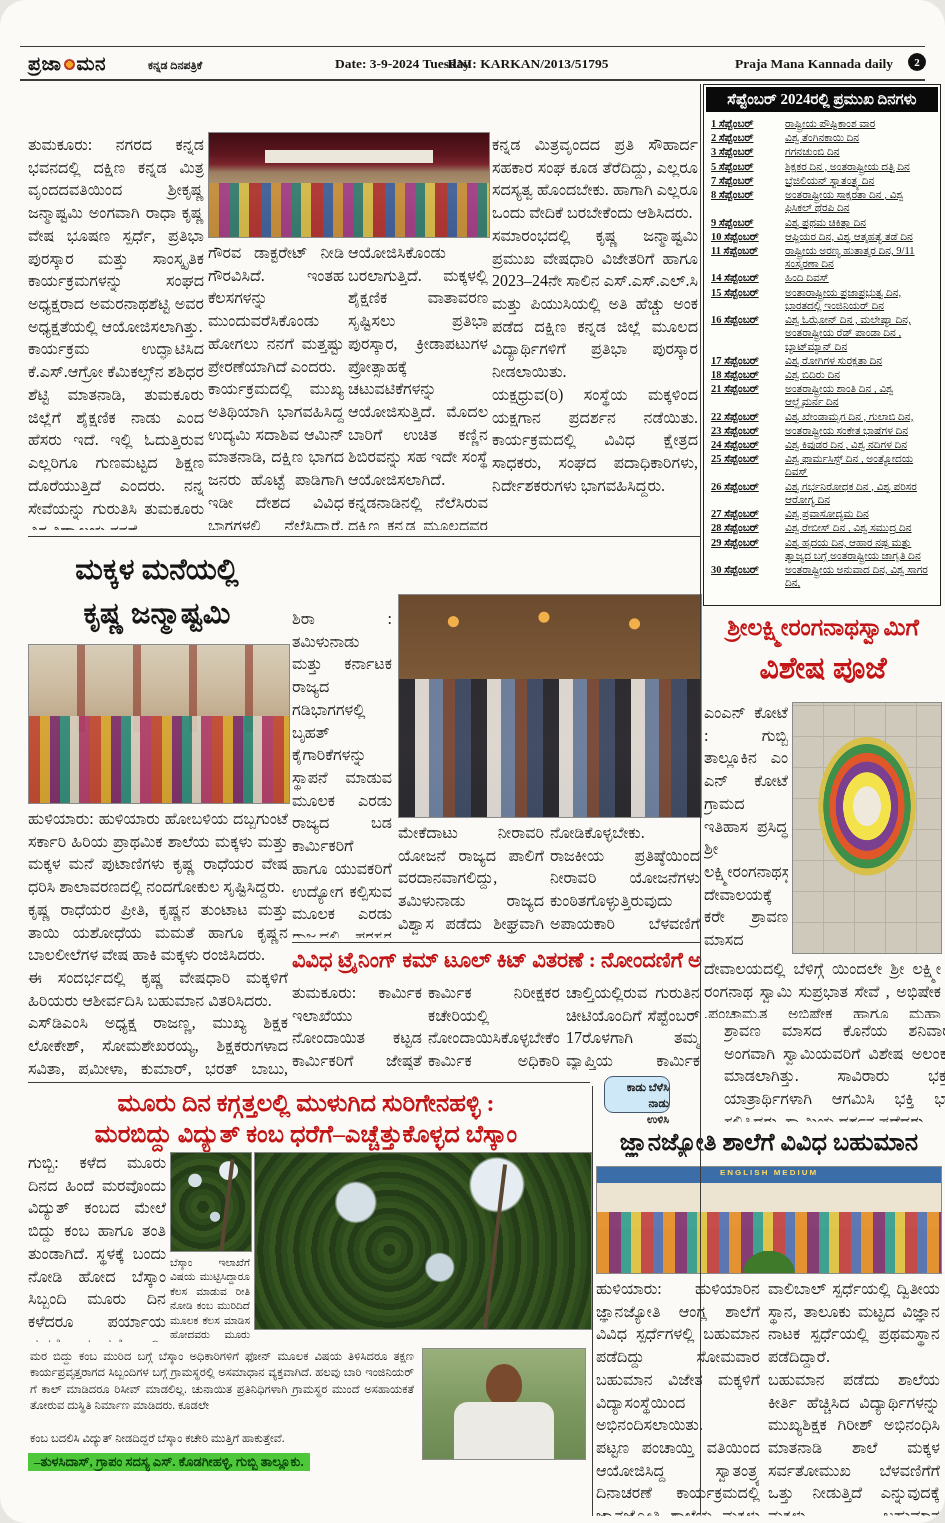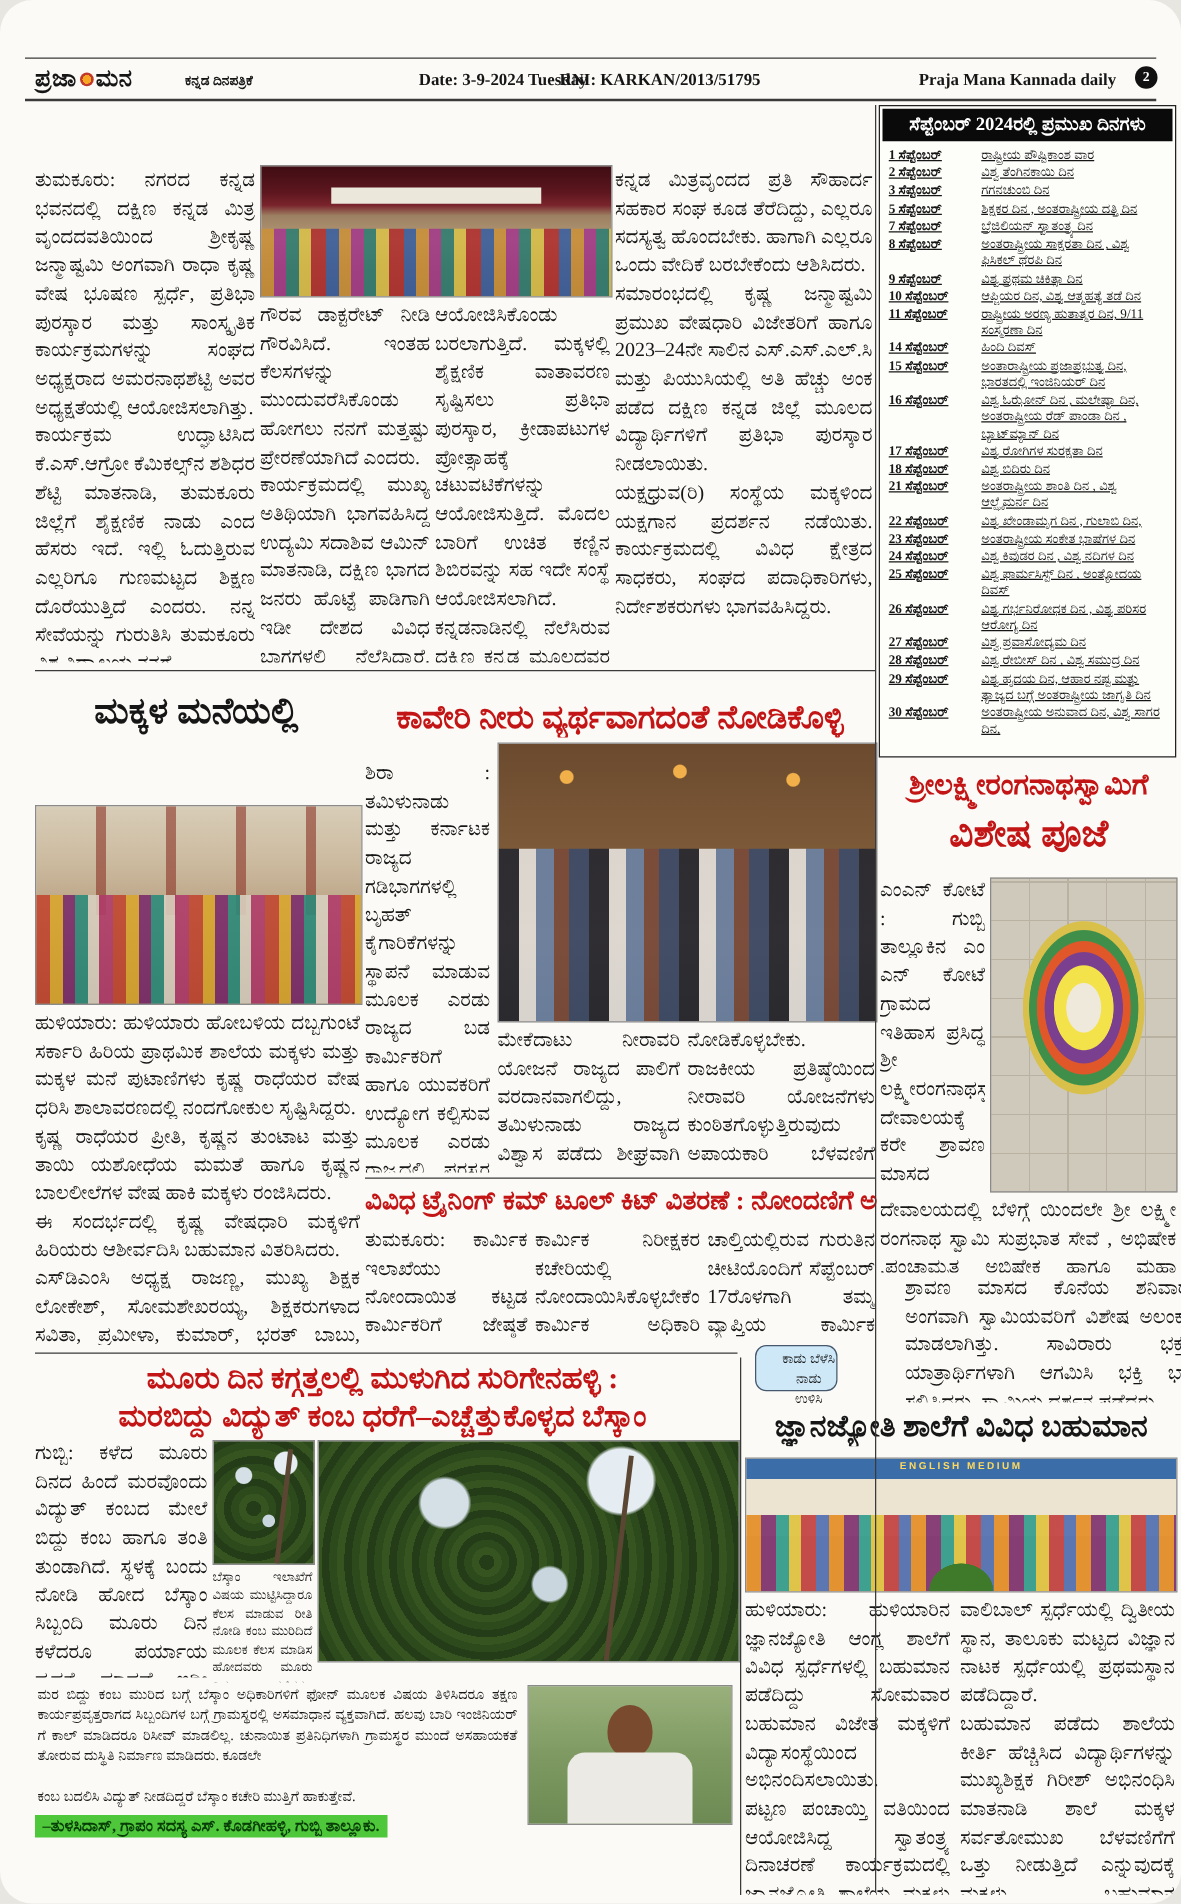--- a/index.html
+++ b/index.html
@@ -89,21 +89,21 @@
        font-family:"Liberation Sans",sans-serif;}
   .photo-school .band{height:58%;background:repeating-linear-gradient(90deg,#e58a1f 0 12px,
        #7a2a6a 12px 24px,#2a9a8a 24px 34px,#e0c23a 34px 44px,#c03a3a 44px 56px,#4a6ab0 56px 66px);}
   .photo-school .plant{position:absolute;left:50%;bottom:0;width:60px;height:26px;margin-left:-30px;
        background:radial-gradient(ellipse at 50% 100%,#3f7a2a 0 60%,transparent 61%);}
 
   
   .quote-attr{display:inline-block;background:#4ec73a;color:#073d07;font-weight:bold;
               font-size:13px;padding:1px 6px;}
   .slogan-box{position:absolute;border:1.5px solid #46586e;border-radius:9px;background:#cfe8f8;
-              text-align:center;font-weight:normal;font-size:11px;line-height:1.45;padding-top:3px;
+              text-align:right;font-weight:bold;font-size:11px;line-height:1.45;padding-top:3px;
               box-sizing:border-box;padding-left:20px;}
 </style>
 </head>
 <body>
 
 <div class="page">
 
   <div class="rule-h" style="left:20px;top:46px;width:905px;"></div>
   <div class="rule-h" style="left:20px;top:79px;width:905px;height:2px;"></div>
 
@@ -253,31 +253,31 @@
 ಕಾರ್ಯಕ್ರಮದಲ್ಲಿ ಮುಖ್ಯ ಅತಿಥಿಯಾಗಿ ಭಾಗವಹಿಸಿದ್ದ ಉದ್ಯಮಿ ಸದಾಶಿವ ಆಮಿನ್ ಮಾತನಾಡಿ, ದಕ್ಷಿಣ ಭಾಗದ ಜನರು ಹೊಟ್ಟೆ ಪಾಡಿಗಾಗಿ ಇಡೀ ದೇಶದ ವಿವಿಧ ಭಾಗಗಳಲ್ಲಿ ನೆಲೆಸಿದ್ದಾರೆ. ವೃಂದದ ಮೂಲಕ ಮಾತೃಭಾಷೆ, ಕಲೆ, ಸಂಸ್ಕೃತಿಯನ್ನು ಉಳಿಸಿಕೊಂಡು ಬರಲಾಗುತ್ತಿದೆ ಎಂದರು.</div>
   <div class="abs body" style="left:348px;top:242px;width:140px;height:288px;">ಆಯೋಜಿಸಿಕೊಂಡು ಬರಲಾಗುತ್ತಿದೆ. ಮಕ್ಕಳಲ್ಲಿ ಶೈಕ್ಷಣಿಕ ವಾತಾವರಣ ಸೃಷ್ಟಿಸಲು ಪ್ರತಿಭಾ ಪುರಸ್ಕಾರ, ಕ್ರೀಡಾಪಟುಗಳ ಪ್ರೋತ್ಸಾಹಕ್ಕೆ ಚಟುವಟಿಕೆಗಳನ್ನು ಆಯೋಜಿಸುತ್ತಿದೆ. ಮೊದಲ ಬಾರಿಗೆ ಉಚಿತ ಕಣ್ಣಿನ ಶಿಬಿರವನ್ನು ಸಹ ಇದೇ ಸಂಸ್ಥೆ ಆಯೋಜಿಸಲಾಗಿದೆ. ಕನ್ನಡನಾಡಿನಲ್ಲಿ ನೆಲೆಸಿರುವ ದಕ್ಷಿಣ ಕನ್ನಡ ಮೂಲದವರ ವೃಂದ ಮಾದರಿಯಾಗಿದೆ ಎಂದು ನುಡಿದರು.</div>
   <div class="abs body" style="left:492px;top:134px;width:206px;height:396px;">ಕನ್ನಡ ಮಿತ್ರವೃಂದದ ಪ್ರತಿ ಸೌಹಾರ್ದ ಸಹಕಾರ ಸಂಘ ಕೂಡ ತೆರೆದಿದ್ದು, ಎಲ್ಲರೂ ಸದಸ್ಯತ್ವ ಹೊಂದಬೇಕು. ಹಾಗಾಗಿ ಎಲ್ಲರೂ ಒಂದು ವೇದಿಕೆ ಬರಬೇಕೆಂದು ಆಶಿಸಿದರು.
 ಸಮಾರಂಭದಲ್ಲಿ ಕೃಷ್ಣ ಜನ್ಮಾಷ್ಟಮಿ ಪ್ರಮುಖ ವೇಷಧಾರಿ ವಿಜೇತರಿಗೆ ಹಾಗೂ 2023–24ನೇ ಸಾಲಿನ ಎಸ್.ಎಸ್.ಎಲ್.ಸಿ ಮತ್ತು ಪಿಯುಸಿಯಲ್ಲಿ ಅತಿ ಹೆಚ್ಚು ಅಂಕ ಪಡೆದ ದಕ್ಷಿಣ ಕನ್ನಡ ಜಿಲ್ಲೆ ಮೂಲದ ವಿದ್ಯಾರ್ಥಿಗಳಿಗೆ ಪ್ರತಿಭಾ ಪುರಸ್ಕಾರ ನೀಡಲಾಯಿತು.
 ಯಕ್ಷಧ್ರುವ(ರಿ) ಸಂಸ್ಥೆಯ ಮಕ್ಕಳಿಂದ ಯಕ್ಷಗಾನ ಪ್ರದರ್ಶನ ನಡೆಯಿತು. ಕಾರ್ಯಕ್ರಮದಲ್ಲಿ ವಿವಿಧ ಕ್ಷೇತ್ರದ ಸಾಧಕರು, ಸಂಘದ ಪದಾಧಿಕಾರಿಗಳು, ನಿರ್ದೇಶಕರುಗಳು ಭಾಗವಹಿಸಿದ್ದರು.</div>
 
   <div class="rule-h" style="left:28px;top:536px;width:672px;"></div>
 
   <div class="abs hl hl-krishna" style="left:28px;top:548px;width:258px;">
     <div>ಮಕ್ಕಳ ಮನೆಯಲ್ಲಿ</div>
+    <div>ಕೃಷ್ಣ ಜನ್ಮಾಷ್ಟಮಿ</div>
   </div>
   <div class="photo photo-krishna" style="left:28px;top:644px;width:260px;height:158px;">
     <div class="pillars"></div>
     <div class="band"></div>
   </div>
   <div class="abs body" style="left:28px;top:808px;width:260px;height:268px;">ಹುಳಿಯಾರು: ಹುಳಿಯಾರು ಹೋಬಳಿಯ ದಬ್ಬಗುಂಟೆ ಸರ್ಕಾರಿ ಹಿರಿಯ ಪ್ರಾಥಮಿಕ ಶಾಲೆಯ ಮಕ್ಕಳು ಮತ್ತು ಮಕ್ಕಳ ಮನೆ ಪುಟಾಣಿಗಳು ಕೃಷ್ಣ ರಾಧೆಯರ ವೇಷ ಧರಿಸಿ ಶಾಲಾವರಣದಲ್ಲಿ ನಂದಗೋಕುಲ ಸೃಷ್ಟಿಸಿದ್ದರು.
 ಕೃಷ್ಣ ರಾಧೆಯರ ಪ್ರೀತಿ, ಕೃಷ್ಣನ ತುಂಟಾಟ ಮತ್ತು ತಾಯಿ ಯಶೋಧೆಯ ಮಮತೆ ಹಾಗೂ ಕೃಷ್ಣನ ಬಾಲಲೀಲೆಗಳ ವೇಷ ಹಾಕಿ ಮಕ್ಕಳು ರಂಜಿಸಿದರು.
 ಈ ಸಂದರ್ಭದಲ್ಲಿ ಕೃಷ್ಣ ವೇಷಧಾರಿ ಮಕ್ಕಳಿಗೆ ಹಿರಿಯರು ಆಶೀರ್ವದಿಸಿ ಬಹುಮಾನ ವಿತರಿಸಿದರು.
 ಎಸ್‌ಡಿಎಂಸಿ ಅಧ್ಯಕ್ಷ ರಾಜಣ್ಣ, ಮುಖ್ಯ ಶಿಕ್ಷಕ ಲೋಕೇಶ್, ಸೋಮಶೇಖರಯ್ಯ, ಶಿಕ್ಷಕರುಗಳಾದ ಸವಿತಾ, ಪ್ರಮೀಳಾ, ಕುಮಾರ್, ಭರತ್ ಬಾಬು, ಸುಮಾ ಎಂ ಎಸ್, ಲೀಲಾವತಿ ಎಸ್ ಜಿ, ಮಮತಾ ಕೆ, ಸೌಮ್ಯ ಕೆ ಎಂ ಮತ್ತು ಮಕ್ಕಳ ತಾಯಂದಿರು, ಯುವಕರು ಮತ್ತು ಮಕ್ಕಳು ಅಚ್ಚರಿಯ ಭಾಗಿಗಳಾಗಿದ್ದರು.</div>
 
-  <div class="abs hl hl-red hl-cauvery" style="left:292px;top:558px;width:408px;">ಕಾವೇರಿ ನೀರು ವ್ಯರ್ಥವಾಗದಂತೆ ನೋಡಿಕೊಳ್ಳಿ</div>
   <div class="abs body" style="left:292px;top:608px;width:100px;height:330px;">ಶಿರಾ : ತಮಿಳುನಾಡು ಮತ್ತು ಕರ್ನಾಟಕ ರಾಜ್ಯದ ಗಡಿಭಾಗಗಳಲ್ಲಿ ಬೃಹತ್ ಕೈಗಾರಿಕೆಗಳನ್ನು ಸ್ಥಾಪನೆ ಮಾಡುವ ಮೂಲಕ ಎರಡು ರಾಜ್ಯದ ಬಡ ಕಾರ್ಮಿಕರಿಗೆ ಹಾಗೂ ಯುವಕರಿಗೆ ಉದ್ಯೋಗ ಕಲ್ಪಿಸುವ ಮೂಲಕ ಎರಡು ರಾಜ್ಯದಲ್ಲಿ ಪರಸ್ಪರ ಸಾಮರಸ್ಯ ಮೂಡಿಸುವ ಮೂಲಕ ನೀರಾವರಿ ಯೋಜನೆಗಳನ್ನು ಅನುಷ್ಠಾನಗೊಳಿಸುವಂತಹ ಕೆಲಸವನ್ನು ಕೇಂದ್ರ ಸರ್ಕಾರ ಹಿರಿಯಣ್ಣನ ಸ್ಥಾನದಲ್ಲಿ ನಿಂತು ಇಂತಹ ಮಹತ್ವದ ಕೆಲಸ ಮಾಡಬೇಕು ಎಂದು ಸೃಷ್ಟಿ ಪುರಿ ಮಹಾಸಂಸ್ಥಾನ ಮಠದ ಶ್ರೀ ನಂಜಾವಧೂತ ಸ್ವಾಮೀಜಿ ಹೇಳಿದರು.</div>
   <div class="photo photo-cauvery" style="left:398px;top:594px;width:302px;height:222px;">
     <div class="lights"></div>
     <div class="band"></div>
   </div>
   <div class="abs body" style="left:398px;top:822px;width:146px;height:116px;">ಮೇಕೆದಾಟು ನೀರಾವರಿ ಯೋಜನೆ ರಾಜ್ಯದ ಪಾಲಿಗೆ ವರದಾನವಾಗಲಿದ್ದು, ತಮಿಳುನಾಡು ರಾಜ್ಯದ ವಿಶ್ವಾಸ ಪಡೆದು ಶೀಘ್ರವಾಗಿ ಅಣೆಕಟ್ಟು ನಿರ್ಮಾಣ ಮಾಡುವಂತ ಕೆಲಸ ಮಾಡಿದರೆ ನಾಡಪ್ರಭು ಕೆಂಪೇಗೌಡರವರು ಕಟ್ಟಿದ ಬೆಂಗಳೂರಿನ ಕೀರ್ತಿ ಉಳಿಯುವಂತೆ</div>
   <div class="abs body" style="left:550px;top:822px;width:150px;height:116px;">ನೋಡಿಕೊಳ್ಳಬೇಕು.
 ರಾಜಕೀಯ ಪ್ರತಿಷ್ಠೆಯಿಂದ ನೀರಾವರಿ ಯೋಜನೆಗಳು ಕುಂಠಿತಗೊಳ್ಳುತ್ತಿರುವುದು ಅಪಾಯಕಾರಿ ಬೆಳವಣಿಗೆ ಎಂದರು.
 ಕೇಂದ್ರ ಒಕ್ಕಲಿಗ ಸಂಘದ ಕಾರ್ಯದರ್ಶಿ ದೇವರಾಜು, ಮುಖಂಡರು ಉಪಸ್ಥಿತರಿದ್ದರು.</div>
 

